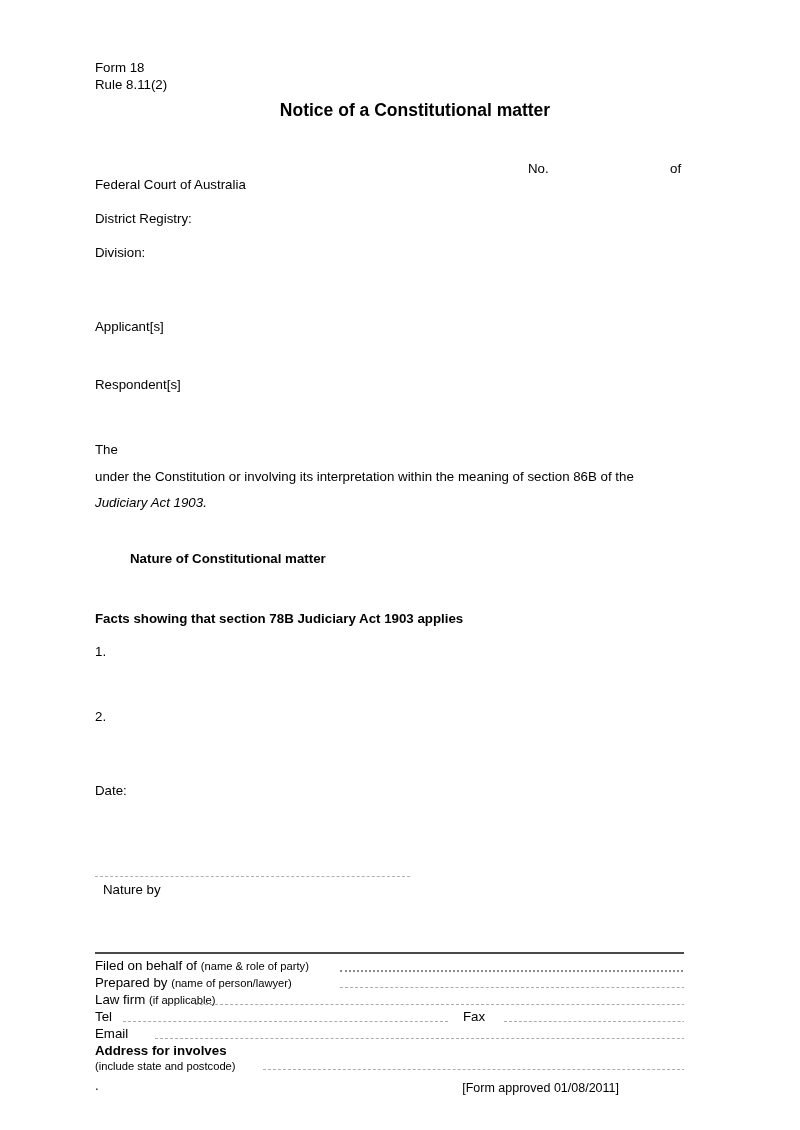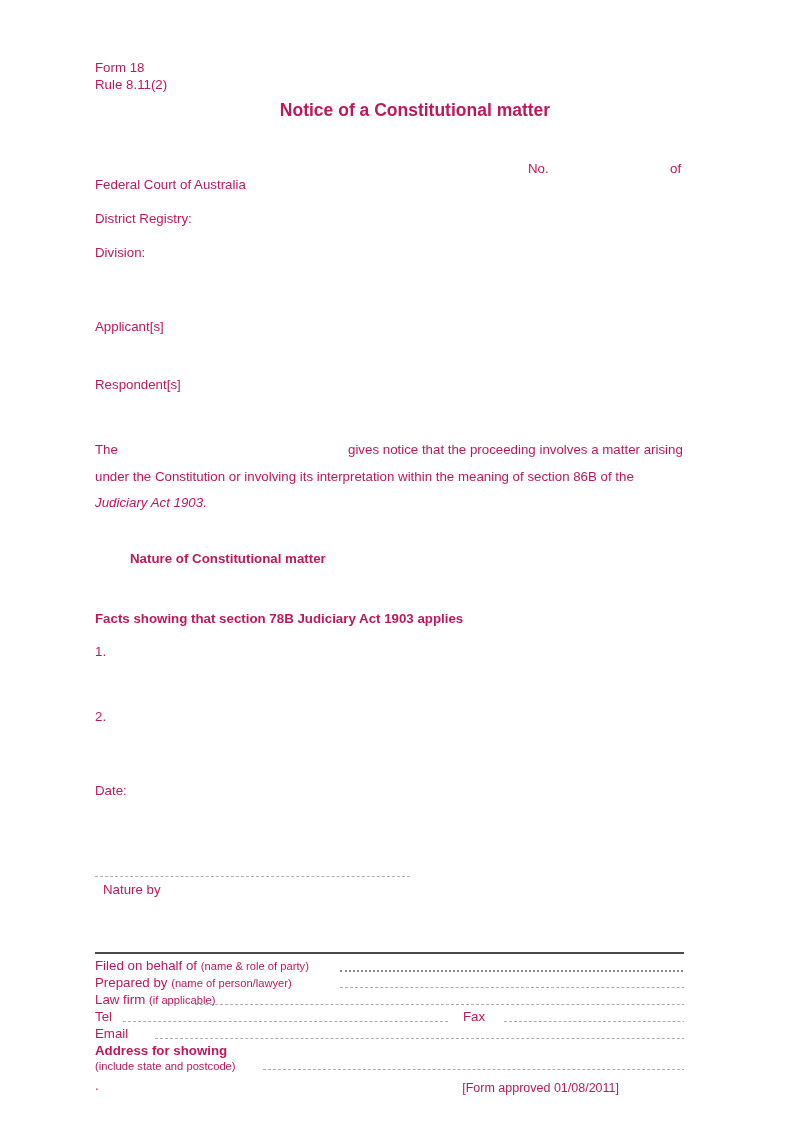--- a/index.html
+++ b/index.html
@@ -1,19 +1,19 @@
 <!DOCTYPE html>
 <html><head>
 <meta charset="utf-8">
 <style>
   html,body{margin:0;padding:0;background:#fff;}
   .page{
     position:relative;width:684px;height:1130px;background:#ffffff;
     font-family:"Liberation Sans","DejaVu Sans",sans-serif;
-    color:#be185d;font-size:13.3px;overflow:hidden;
+    color:#000000;font-size:13.3px;overflow:hidden;
   }
   .el{position:absolute;white-space:nowrap;line-height:16px;}
   .bold{font-weight:bold;}
   .italic{font-style:italic;}
   .small{font-size:11.2px;}
   .title-block{left:95px;top:100px;width:640px;text-align:center;
     font-weight:bold;font-size:17.5px;line-height:21.5px;}
   .rule-line{position:absolute;height:0;}
   .dashed{border-top:1px dashed #ababab;}
   .dotted{border-top:2px dotted #8a8a8a;}
@@ -78,21 +78,20 @@
   <div class="el" id="case-no">No.</div>
   <div class="el" id="of20">of 20</div>
   <div class="el" id="court">Federal Court of Australia</div>
   <div class="el" id="registry">District Registry:</div>
   <div class="el" id="division">Division:</div>
 
   <div class="el" id="applicants">Applicant[s]</div>
   <div class="el" id="respondents">Respondent[s]</div>
 
   <div class="el" id="p-lead">The</div>
-  <div class="el" id="p-line1">gives notice that the proceeding involves a matter arising</div>
   <div class="el" id="p-line2">under the Constitution or involving its interpretation within the meaning of section 86B of the</div>
   <div class="el italic" id="p-line3">Judiciary Act 1903.</div>
 
   <div class="el bold" id="nature">Nature of Constitutional matter</div>
   <div class="el bold" id="facts">Facts showing that section 78B Judiciary Act 1903 applies</div>
   <div class="el" id="fact1">1.</div>
   <div class="el" id="fact2">2.</div>
   <div class="el" id="date">Date:</div>
 
   <div class="rule-line" id="signed-line"></div>
@@ -119,20 +118,20 @@
   <div class="rule-line dashed" id="lawfirm-line"></div>
 
   <div class="el" id="tel-label">Tel</div>
   <div class="rule-line dashed" id="tel-line"></div>
   <div class="el" id="fax-label">Fax</div>
   <div class="rule-line dashed" id="fax-line"></div>
 
   <div class="el" id="email-label">Email</div>
   <div class="rule-line dashed" id="email-line"></div>
 
-  <div class="el bold" id="address-label">Address for showing</div>
+  <div class="el bold" id="address-label">Address for involves</div>
   <div class="el small" id="address-hint">(include state and postcode)</div>
   <div class="rule-line dashed" id="address-line"></div>
 
   <div class="el" id="trailing-dot">.</div>
   <div class="el" id="approval">[Form approved 01/08/2011]</div>
 
 </div>
 
 </body></html>

